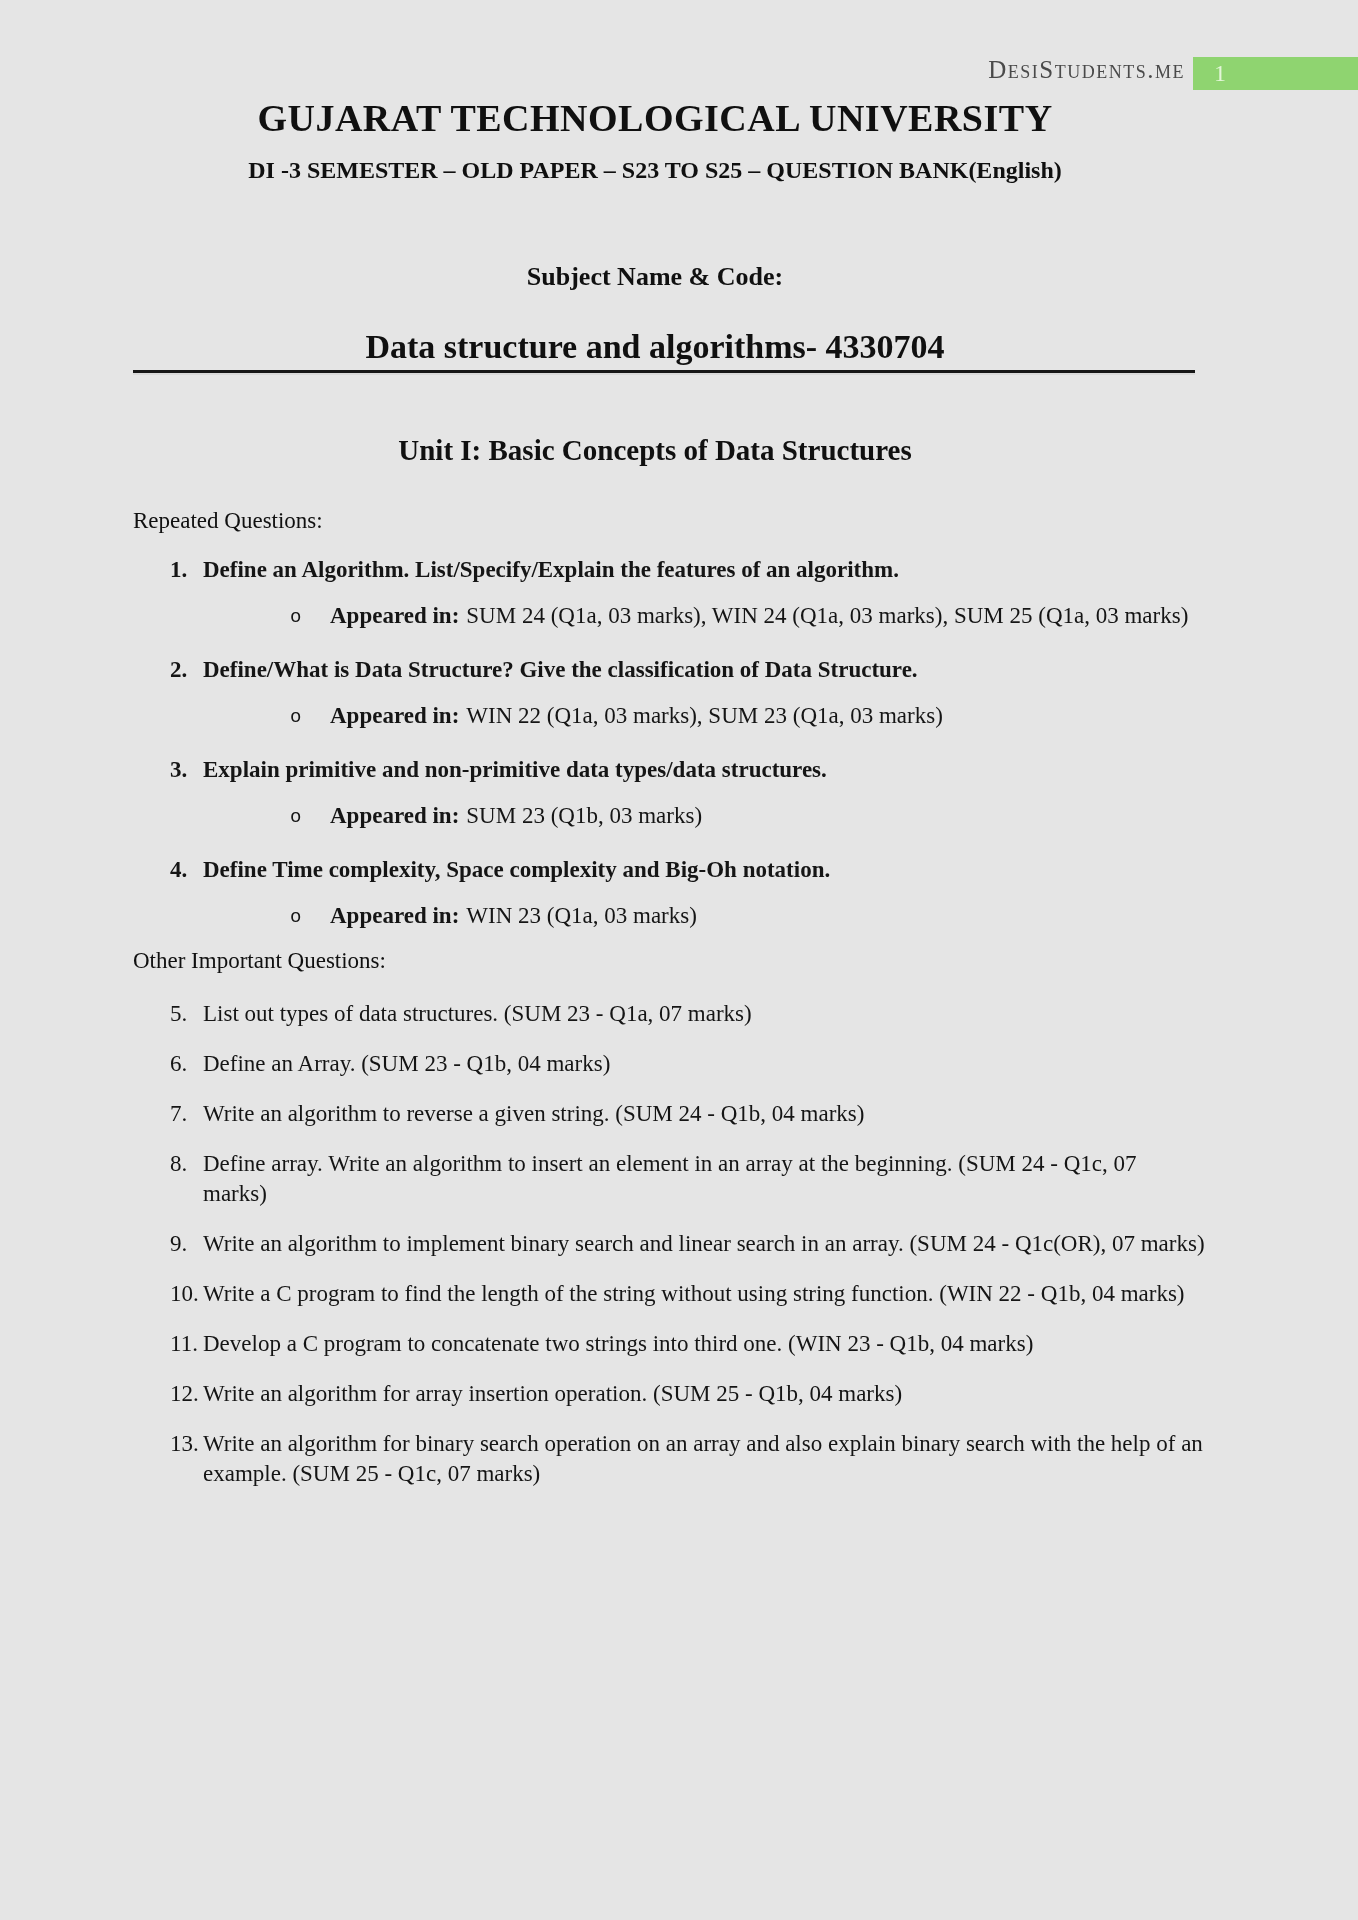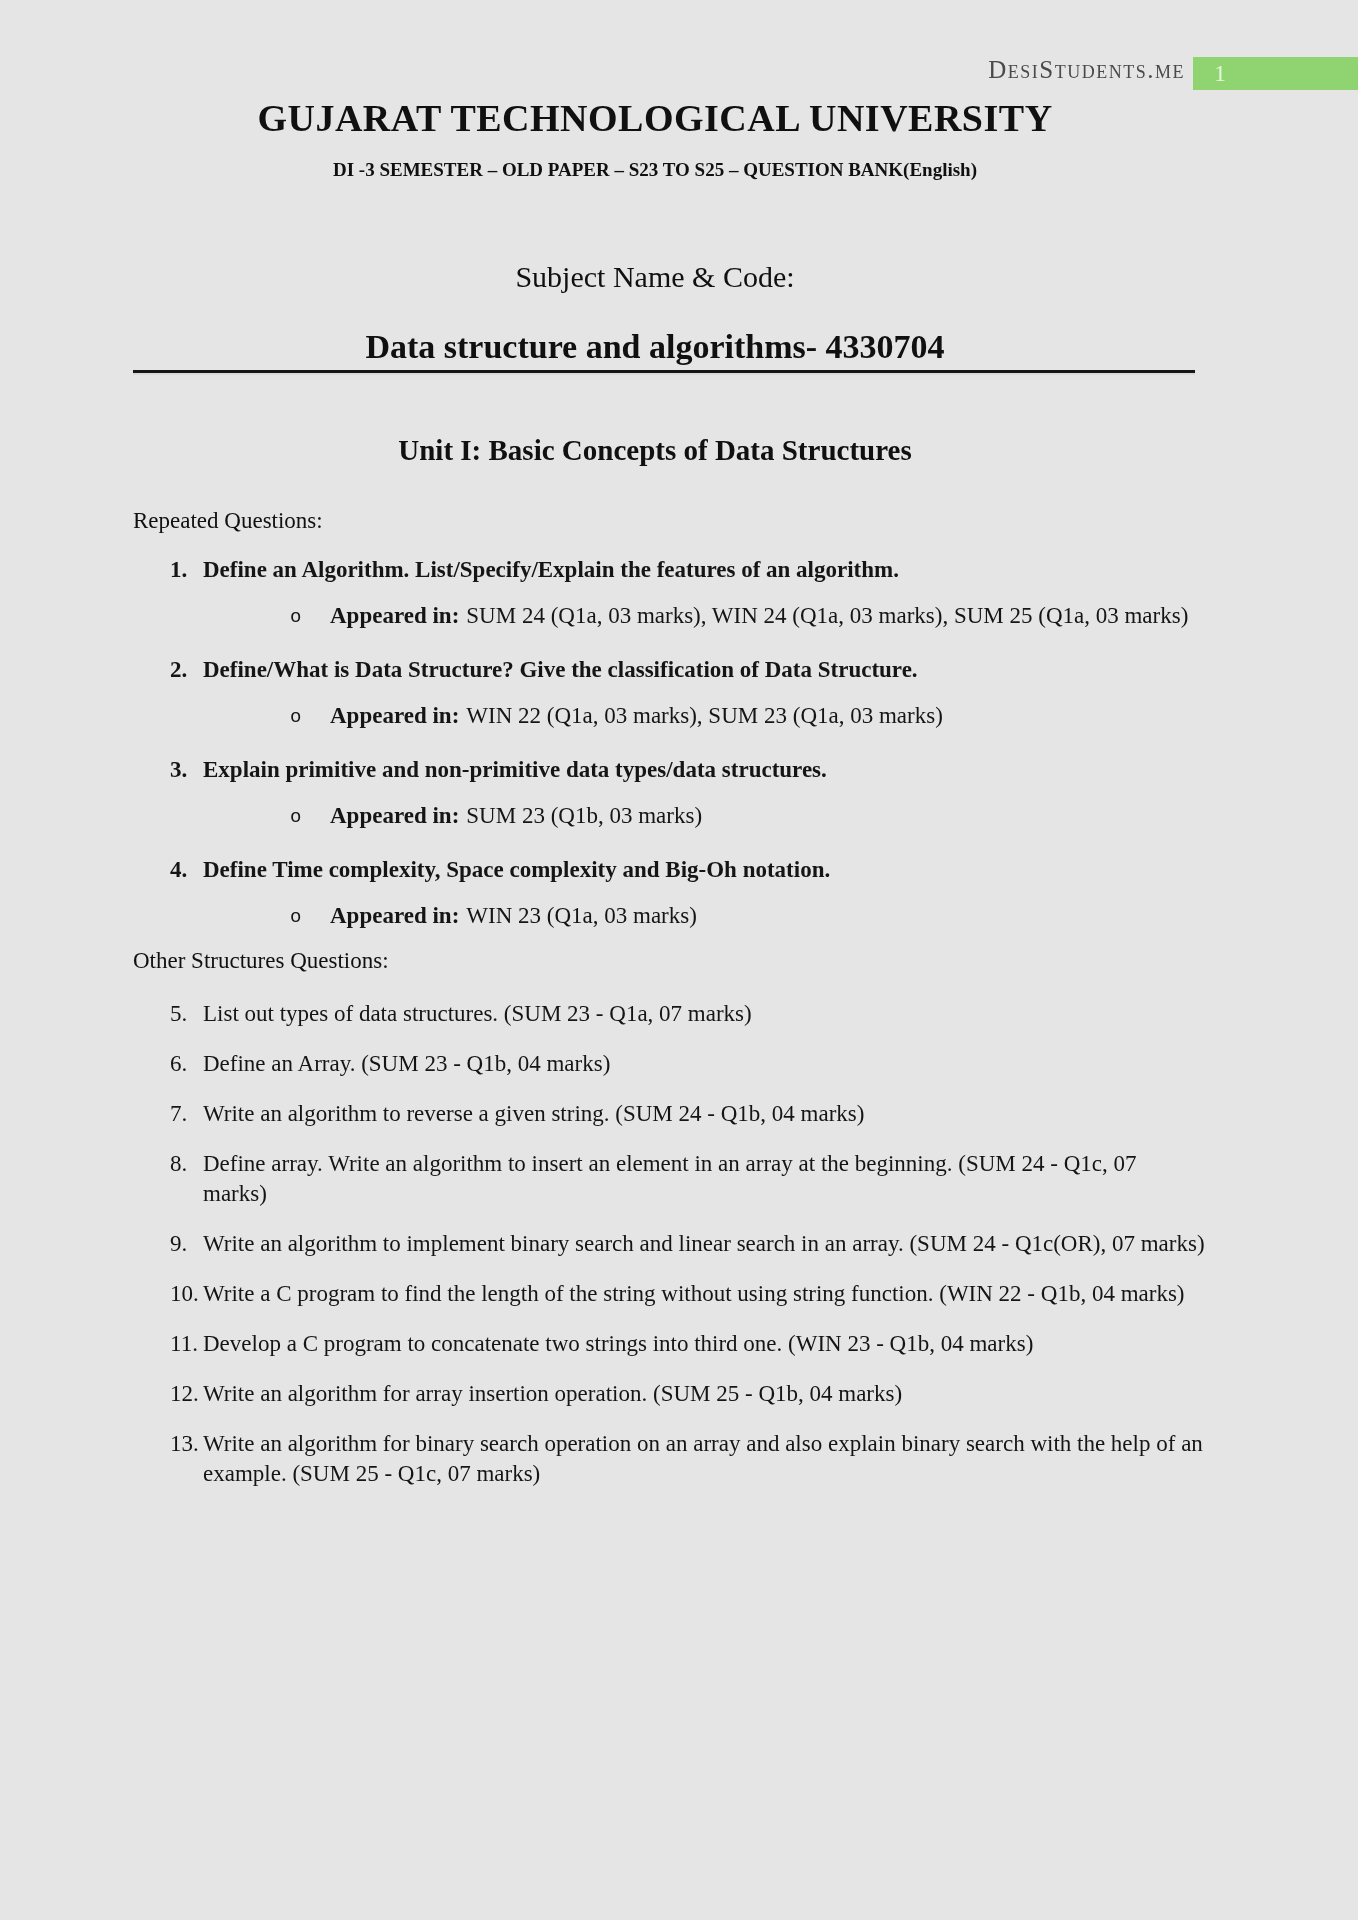--- a/index.html
+++ b/index.html
@@ -25,22 +25,22 @@
   }
   .page-badge span {
     display:inline-block; margin-left:21px;
     font-size:24px; line-height:33px;
     color:#e3f6d8;
   }
 
   
   .centered { margin-left:133px; width:1044px; text-align:center; }
   .h-university { margin:0; padding-top:95px; font-size:38px; line-height:46px; font-weight:bold; letter-spacing:0.5px; color:#101010; }
-  .h-paper     { margin:12px 0 0 0; font-size:19px; line-height:34px; font-weight:bold; color:#101010; }
-  .h-subject-label { margin:70px 0 16px 0; font-size:30px; line-height:40px; font-weight:normal; color:#101010; }
+  .h-paper     { margin:12px 0 0 0; font-size:24px; line-height:34px; font-weight:bold; color:#101010; }
+  .h-subject-label { margin:70px 0 16px 0; font-size:26px; line-height:40px; font-weight:bold; color:#101010; }
   .h-subject-name  { margin:30px 0 0 0; font-size:34px; line-height:40px; font-weight:bold; color:#101010; }
   .rule {
     margin:3px 0 0 133px; width:1062px; height:0;
     border-top:3px solid #161616;
     box-shadow:0 2px 0 #d9d9d9;
   }
   .h-unit { margin:58px 0 0 0; font-size:29px; line-height:38px; font-weight:bold; color:#101010; }
 
   
   .section-heading {
@@ -119,21 +119,21 @@
     <div class="q-row bold gap">
       <span class="q-num">4.</span>
       <span>Define Time complexity, Space complexity and Big-Oh notation.</span>
     </div>
     <div class="sub-row">
       <span class="sub-bullet">o</span>
       <span class="sub-label">Appeared in:</span><span>WIN 23 (Q1a, 03 marks)</span>
     </div>
   </div>
 
-  <div class="section-heading other">Other Structures Questions:</div>
+  <div class="section-heading other">Other Important Questions:</div>
 
   <div class="q-list">
 
     <div class="q-row gap">
       <span class="q-num">5.</span>
       <span>List out types of data structures. (SUM 23 - Q1a, 07 marks)</span>
     </div>
 
     <div class="q-row">
       <span class="q-num">6.</span>

